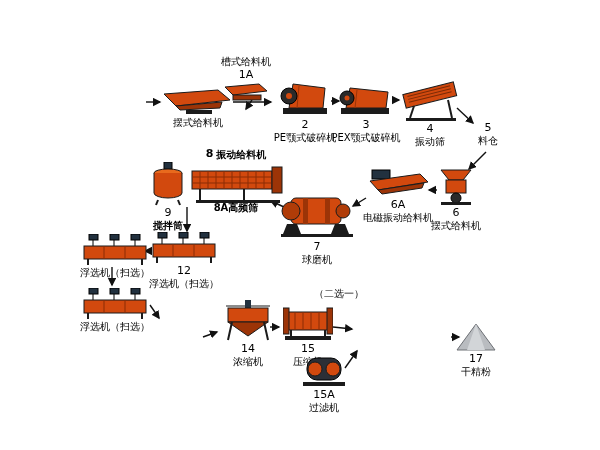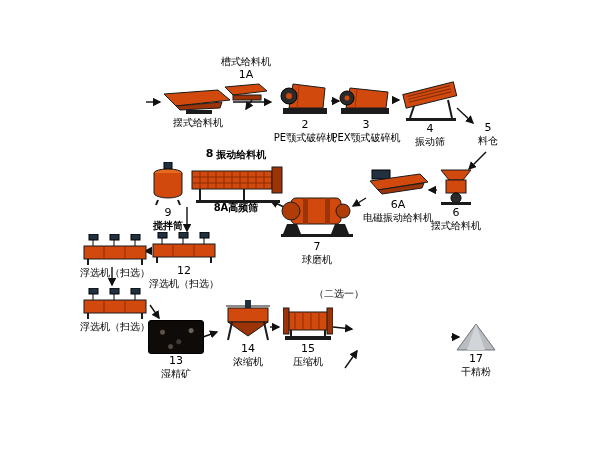--- a/index.html
+++ b/index.html
@@ -232,25 +232,20 @@
       </g>
       <path d="M11 6v6M32 6v6M53 6v6" stroke="#000"></path>
       <rect x="2" y="12" width="62" height="13" fill="#d2490e" stroke="#1b1b1b"></rect>
       <path d="M22 12v13M43 12v13" stroke="#8a2d05"></path>
       <line x1="6" y1="25" x2="6" y2="31" stroke="#1b1b1b" stroke-width="2"></line>
       <line x1="60" y1="25" x2="60" y2="31" stroke="#1b1b1b" stroke-width="2"></line>
     </svg>
     <div class="lbl">浮选机（扫选）</div>
   </div>
 
-  <div class="node" style="left:146px;top:320px;width:60px">
-    <div class="icon ore2" style="width:54px;height:32px"></div>
-    <div class="num">13</div>
-    <div class="lbl">湿精矿</div>
-  </div>
 
   <div class="node" style="left:220px;top:300px;width:56px">
     <svg class="icon" width="48" height="42" viewBox="0 0 48 42">
       <line x1="2" y1="6" x2="46" y2="6" stroke="#1b1b1b"></line>
       <rect x="21" y="0" width="6" height="8" fill="#22313f"></rect>
       <rect x="4" y="8" width="40" height="14" fill="#d2490e" stroke="#1b1b1b"></rect>
       <polygon points="4,22 44,22 24,36" fill="#9c3407" stroke="#1b1b1b"></polygon>
       <line x1="8" y1="22" x2="4" y2="40" stroke="#1b1b1b" stroke-width="2"></line>
       <line x1="40" y1="22" x2="44" y2="40" stroke="#1b1b1b" stroke-width="2"></line>
     </svg>
@@ -269,20 +264,30 @@
       <rect x="0" y="4" width="6" height="26" fill="#9c3407" stroke="#1b1b1b"></rect>
       <rect x="44" y="4" width="6" height="26" fill="#9c3407" stroke="#1b1b1b"></rect>
       <line x1="8" y1="26" x2="8" y2="32" stroke="#1b1b1b" stroke-width="2"></line>
       <line x1="42" y1="26" x2="42" y2="32" stroke="#1b1b1b" stroke-width="2"></line>
       <rect x="2" y="32" width="46" height="4" fill="#1b1b1b"></rect>
     </svg>
     <div class="num">15</div>
     <div class="lbl">压缩机</div>
   </div>
 
+  <div class="node" style="left:296px;top:354px;width:56px">
+    <svg class="icon" width="46" height="34" viewBox="0 0 46 34">
+      <rect x="6" y="4" width="34" height="22" rx="10" fill="#2b2f36" stroke="#000"></rect>
+      <circle cx="14" cy="15" r="7" fill="#d2490e" stroke="#1b1b1b"></circle>
+      <circle cx="32" cy="15" r="7" fill="#d2490e" stroke="#1b1b1b"></circle>
+      <rect x="2" y="28" width="42" height="4" fill="#1b1b1b"></rect>
+    </svg>
+    <div class="num">15A</div>
+    <div class="lbl">过滤机</div>
+  </div>
 
 
   <div class="node" style="left:452px;top:322px;width:48px">
     <svg class="icon" width="42" height="30" viewBox="0 0 42 30">
       <polygon points="21,2 40,28 2,28" fill="#b9bcc0" stroke="#6d7075"></polygon>
       <polygon points="21,2 30,28 12,28" fill="#d2d5d8"></polygon>
     </svg>
     <div class="num">17</div>
     <div class="lbl">干精粉</div>
   </div>

